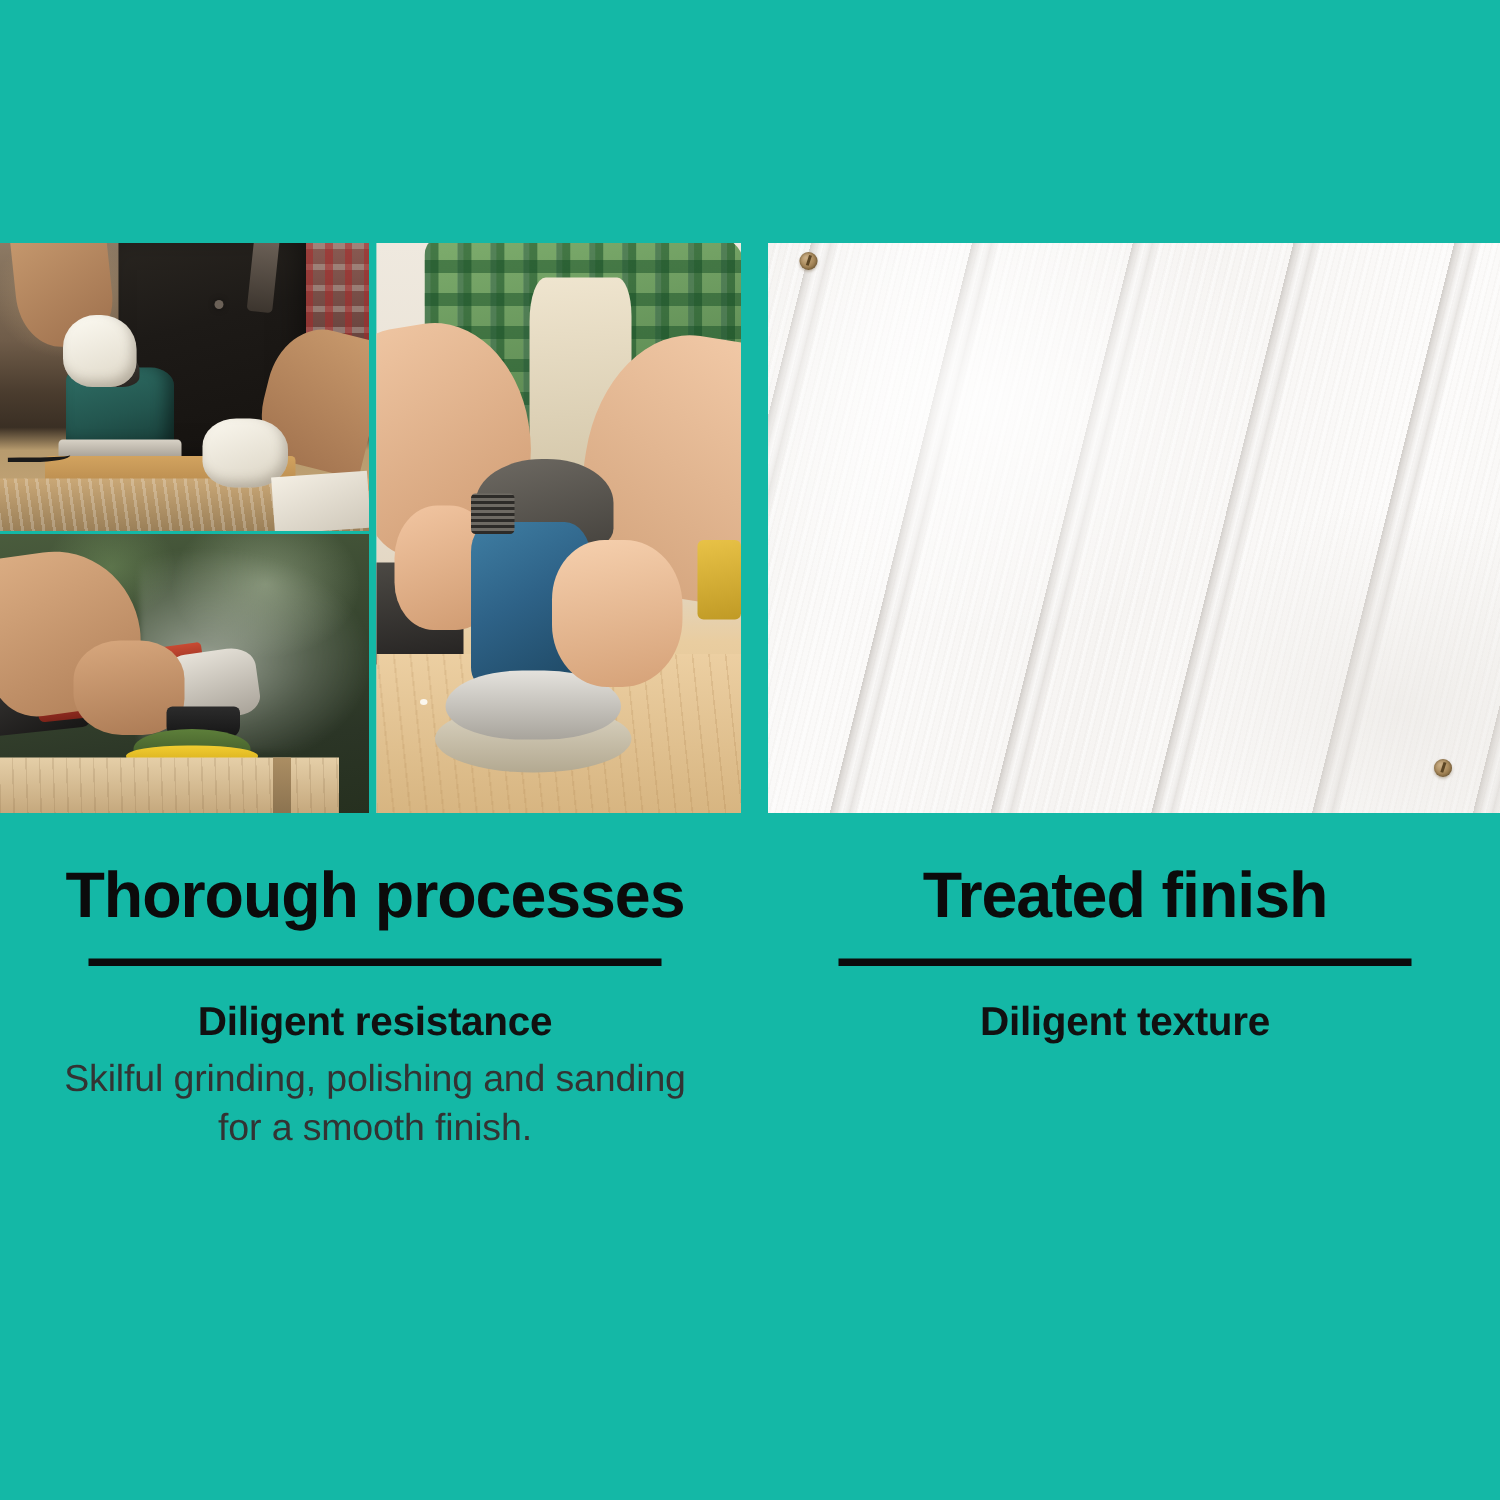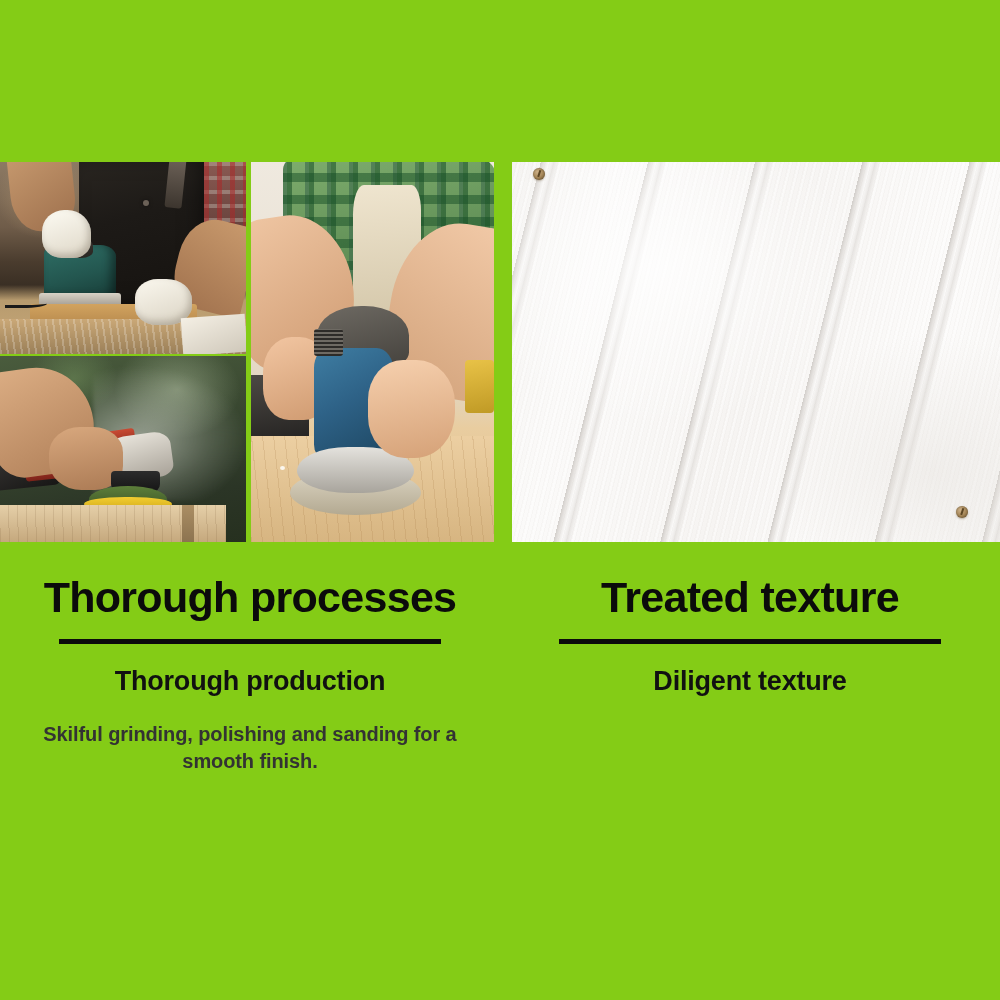--- a/index.html
+++ b/index.html
@@ -4,21 +4,21 @@
 <title>Product Feature Infographic</title>
 <style>
   * { margin:0; padding:0; box-sizing:border-box; }
   html,body { width:1000px; height:1000px; background:#ffffff; }
   body {
     font-family:"Liberation Sans","DejaVu Sans",sans-serif;
     -webkit-font-smoothing:antialiased;
     overflow:hidden;
   }
 
-  #page { position:relative; width:1000px; height:1000px; background:#84cc16; }
+  #page { position:relative; width:1000px; height:1000px; background:#14b8a6; }
 
   
   .photo-band {
     position:absolute; left:0; top:162px; width:1000px; height:380px;
   }
 
   
   .panel-left {
     position:absolute; left:0; top:0; width:494px; height:380px;
     overflow:hidden;
@@ -362,22 +362,22 @@
     height:5px; background:#0b0b0b; margin:19px auto 0 auto;
   }
   .col-left  .heading-rule { width:382px; }
   .col-right .heading-rule { width:382px; }
 
   .feature-subtitle {
     font-size:27px; font-weight:600; color:#111111;
     margin-top:21px; line-height:1.2; letter-spacing:-0.2px;
   }
   .feature-body {
-    font-size:20px; font-weight:700; color:#333333;
-    margin-top:24px; line-height:1.32; letter-spacing:-0.1px;
+    font-size:25px; font-weight:400; color:#333333;
+    margin-top:6px; line-height:1.32; letter-spacing:-0.1px;
     padding:0 34px;
   }
   .col-right .feature-body { padding:0 18px; }
 </style>
 </head>
 <body>
 
 <div id="page">
 
   <div class="photo-band">
@@ -455,25 +455,25 @@
       <div class="screw screw-bottom"></div>
     </div>
 
   </div>
 
   <div class="text-row">
 
     <div class="text-col col-left">
       <div class="feature-heading">Thorough processes</div>
       <div class="heading-rule"></div>
-      <div class="feature-subtitle">Thorough production</div>
+      <div class="feature-subtitle">Diligent resistance</div>
       <div class="feature-body">Skilful grinding, polishing and sanding for a smooth finish.</div>
     </div>
 
     <div class="text-col col-right">
-      <div class="feature-heading">Treated texture</div>
+      <div class="feature-heading">Treated finish</div>
       <div class="heading-rule"></div>
       <div class="feature-subtitle">Diligent texture</div>
     </div>
 
   </div>
 
 </div>
 
 </body></html>

